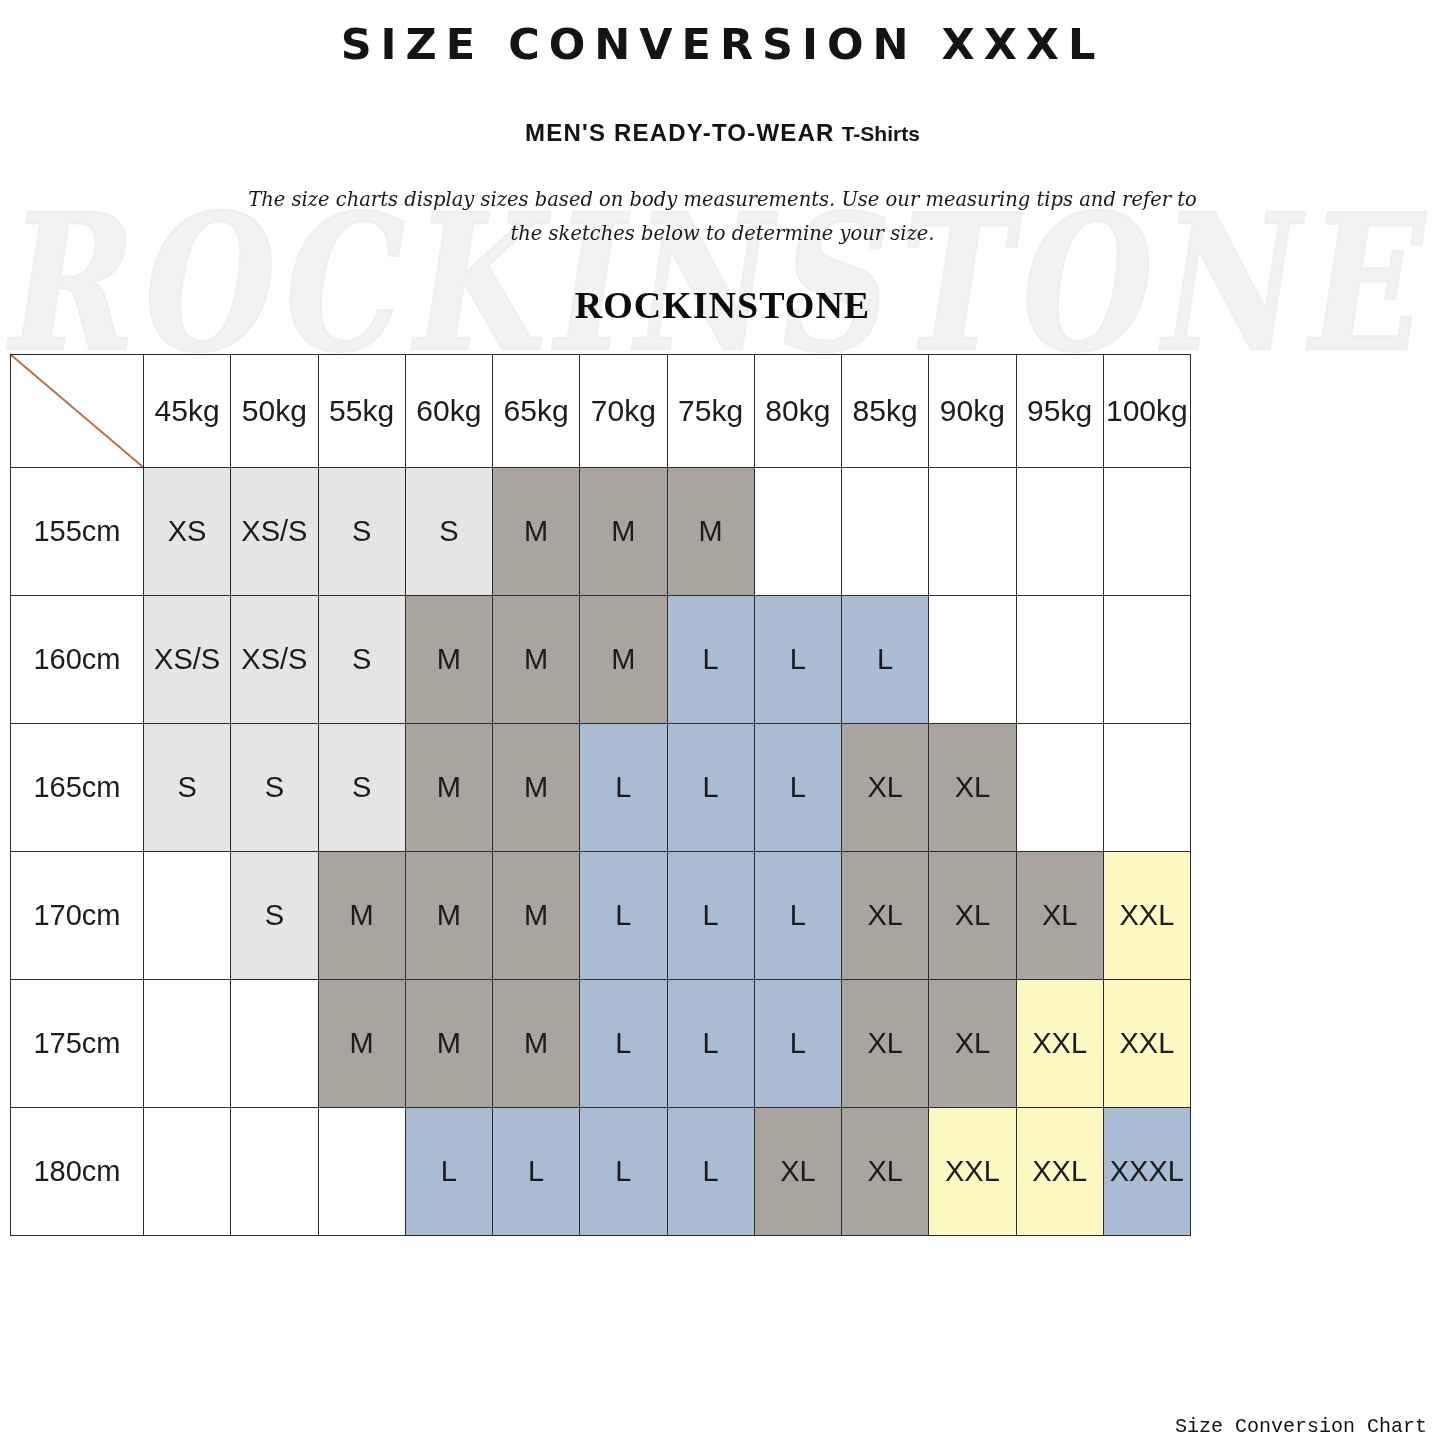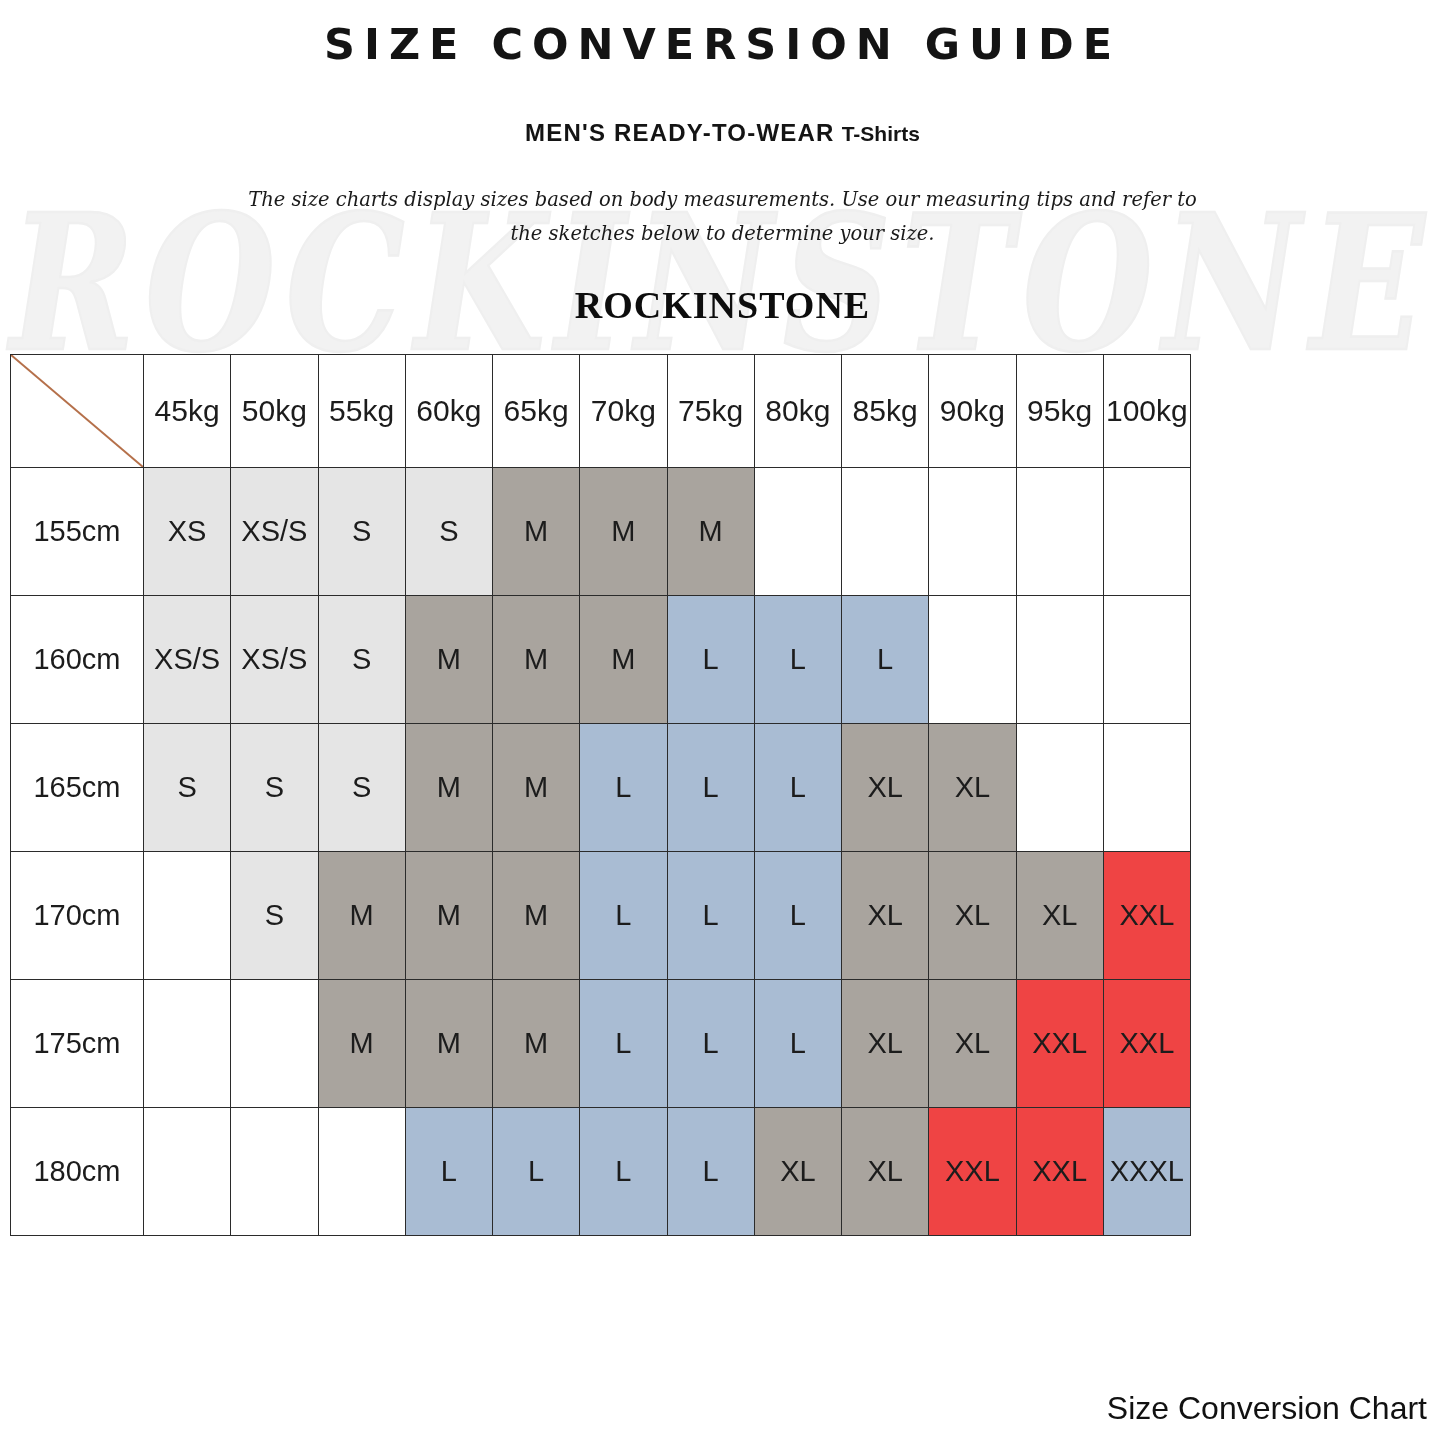--- a/index.html
+++ b/index.html
@@ -120,43 +120,43 @@
     position: absolute;
     top: 0; left: 0;
     width: 100%; height: 100%;
   }
   td.rowhdr {
     font-size: 30px;
   }
   .c-light  { background: #e5e5e5; }
   .c-gray   { background: #a9a49e; }
   .c-blue   { background: #a9bcd3; }
-  .c-xlight { background: #ef4444; }
+  .c-xlight { background: #fef9c3; }
   .c-none   { background: #ffffff; }
 
   
   .footer {
     position: absolute;
     right: 18px;
-    bottom: 18px;
-    font-family: Liberation Sans, sans-serif;
-    font-size: 32px;
+    bottom: 7px;
+    font-family: Liberation Mono, monospace;
+    font-size: 20px;
     color: #111111;
   }
 </style>
 </head>
 <body>
 
 <div class="watermark">
   <span>ROCKINSTONE</span>
 </div>
 
 <div class="page">
 
-  <div class="title">SIZE CONVERSION GUIDE</div>
+  <div class="title">SIZE CONVERSION XXXL</div>
 
   <div class="subtitle">
     <span class="sub-a">MEN'S READY-TO-WEAR</span>
     <span class="sub-b">T-Shirts</span>
   </div>
 
   <div class="desc">The size charts display sizes based on body measurements. Use our measuring tips and refer to the sketches below to determine your size.</div>
 
   <div class="brand">ROCKINSTONE</div>
 

